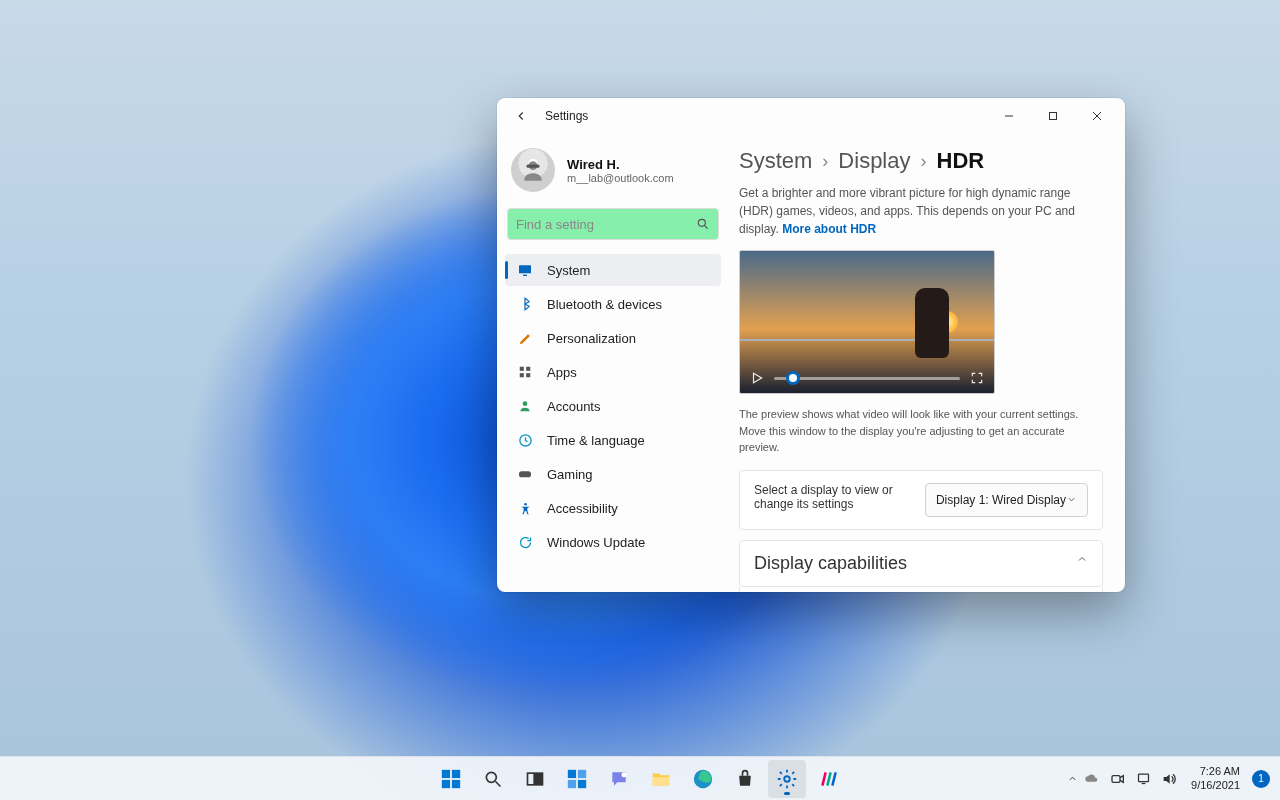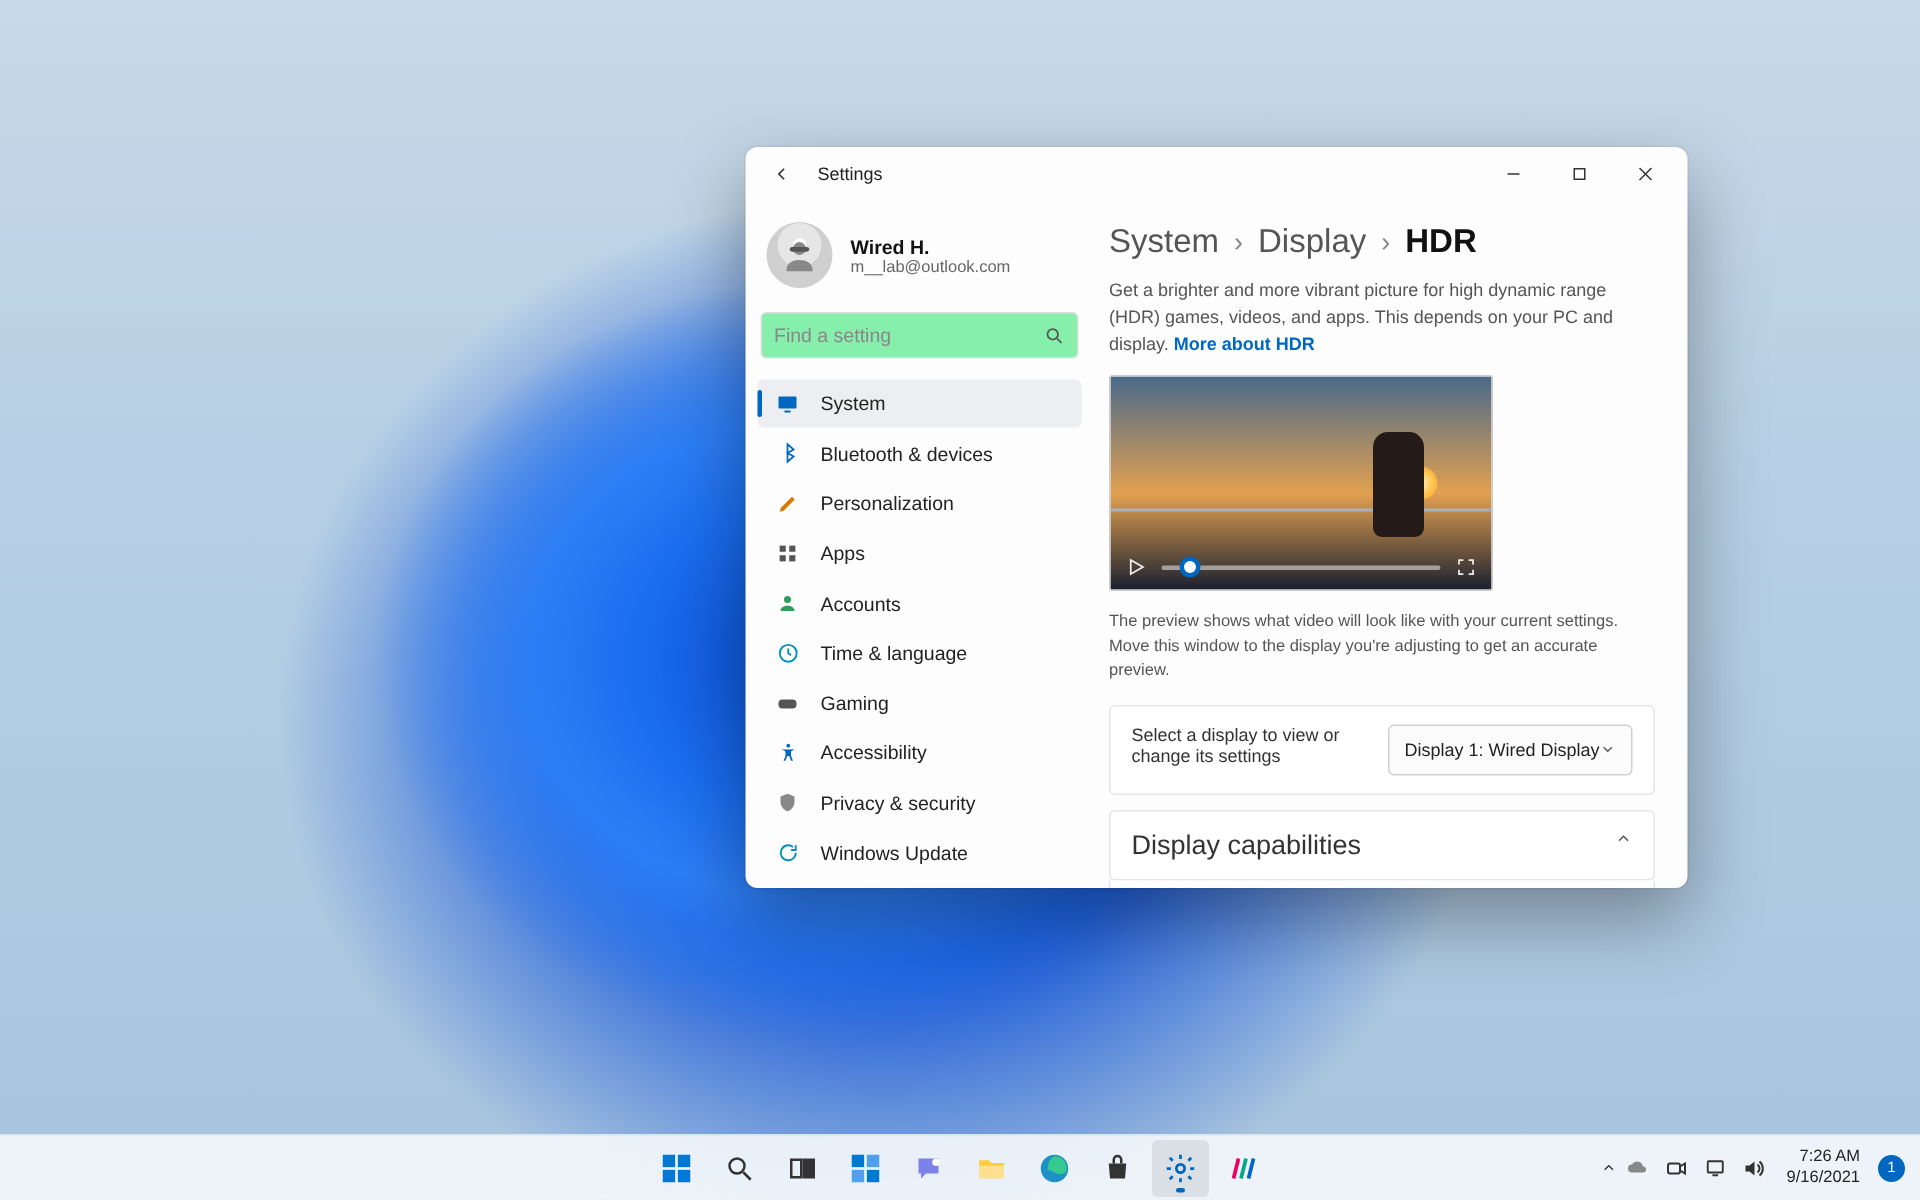--- a/index.html
+++ b/index.html
@@ -318,28 +318,20 @@
         <span>Gaming</span>
       </div>
       <div class="nav-item">
         <span class="nav-icon">
             <svg width="15" height="15" viewBox="0 0 24 24" fill="#0067c0">
               <circle cx="12" cy="5" r="2"></circle>
               <path d="M5 9h14l-4 2v5l2 5h-2l-2-5h-2l-2 5H7l2-5v-5z"></path>
             </svg>
           </span>
         <span>Accessibility</span>
-      </div>
-      <div class="nav-item">
-        <span class="nav-icon">
-            <svg width="14" height="14" viewBox="0 0 24 24" fill="#888">
-              <path d="M12 2l8 3v6c0 5-3 9-8 11-5-2-8-6-8-11V5z"></path>
-            </svg>
-          </span>
-        <span>Privacy &amp; security</span>
       </div>
       <div class="nav-item">
         <span class="nav-icon">
             <svg width="15" height="15" viewBox="0 0 24 24" fill="none" stroke="#0090c0" stroke-width="2">
               <path d="M20 12a8 8 0 11-3-6.2"></path>
               <path d="M20 4v5h-5"></path>
             </svg>
           </span>
         <span>Windows Update</span>
       </div>

